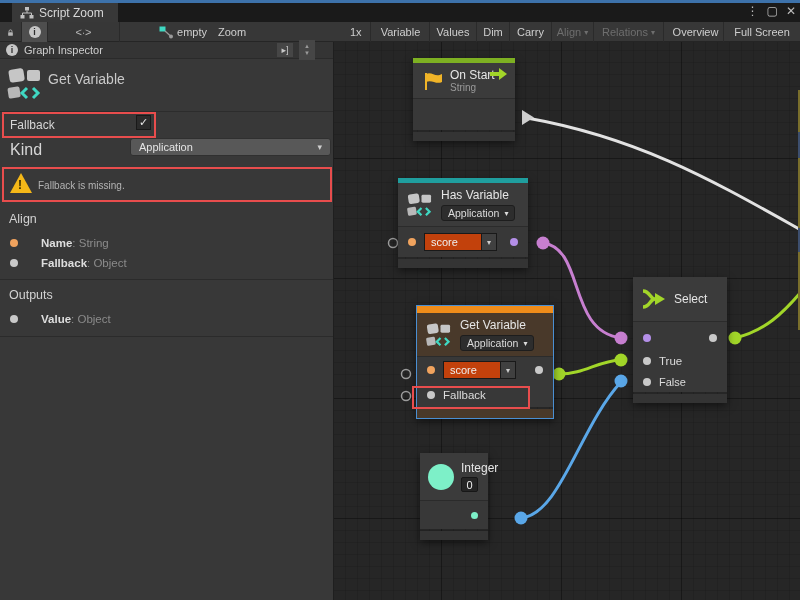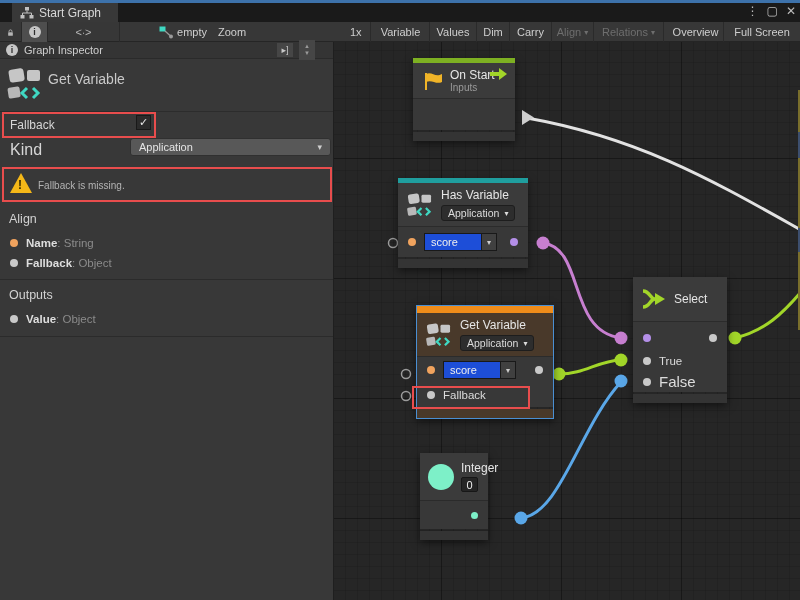--- a/index.html
+++ b/index.html
@@ -43,21 +43,21 @@
   #row-kind-label { left:10px; top:99px; font-size:16px; color:#d6d6d6; }
   #kind-dropdown { left:130px; top:96px; width:201px; height:18px; background:#585858; border:1px solid #303030;
                    border-radius:3px; font-size:11px; color:#e4e4e4; display:flex; align-items:center; padding:0 8px; }
   #kind-dropdown .dd-arrow { margin-left:auto; font-size:9px; color:#cfcfcf; }
   #warning-box { left:2px; top:125px; width:330px; height:35px; }
   #warning-icon { left:10px; top:131px; width:0; height:0; border-left:11px solid transparent;
                   border-right:11px solid transparent; border-bottom:20px solid #f5b818; }
   #warning-icon:after { content:"!"; position:absolute; left:-3px; top:5px; color:#3a2c00; font-weight:bold; font-size:12px; }
   #warning-text { left:38px; top:138px; font-size:10px; color:#b4b4b4; }
   .sec-title { position:absolute; left:9px; font-size:12.5px; color:#d2d2d2; }
-  .io-row { position:absolute; left:10px; display:flex; align-items:center; gap:8px; font-size:11.5px; }
+  .io-row { position:absolute; left:10px; display:flex; align-items:center; gap:23px; font-size:11.5px; }
   .io-dot { width:8px; height:8px; border-radius:50%; flex:0 0 8px; }
   .io-name { font-weight:bold; color:#dedede; }
   .io-type { color:#8b8b8b; }
   .psep { position:absolute; left:0; width:333px; height:1px; background:#2b2b2b; }
 
   
   #canvas { left:334px; top:42px; width:466px; height:558px; background-color:#262626;
     background-image:
       linear-gradient(rgba(0,0,0,.30) 1px, transparent 1px),
       linear-gradient(90deg, rgba(0,0,0,.30) 1px, transparent 1px),
@@ -73,21 +73,21 @@
   .node .body { background:#383838; }
   .node .footer { height:9px; background:#343434; margin-top:2px; }
   .node .title { color:#e6e6e6; }
   .node .subtitle { color:#9a9a9a; font-size:10px; }
   .node-dd { background:#2d2d2d; border:1px solid #1d1d1d; border-radius:3px; color:#dcdcdc;
              font-size:10.5px; padding:1px 6px; display:inline-flex; align-items:center; gap:5px; margin-top:3px; width:fit-content; }
   .node-dd .dd-arrow { font-size:8px; }
   .prow { position:relative; display:flex; align-items:center; padding:0 10px; gap:8px; }
   .pdot { width:8px; height:8px; border-radius:50%; flex:0 0 8px; }
   .vfield { display:flex; align-items:stretch; height:18px; }
-  .vfield .vtext { background:#1d4ed8; border:1px solid #191919; width:58px; color:#eee;
+  .vfield .vtext { background:#c2410c; border:1px solid #191919; width:58px; color:#eee;
                    font-size:11px; display:flex; align-items:center; padding:0 6px; }
   .vfield .vbtn { background:#404040; border:1px solid #191919; border-left:none; width:15px;
                   display:flex; align-items:center; justify-content:center; font-size:8px; color:#ccc; }
 
   #node-getvar { border:1.5px solid #4a8fd3; }
   #node-getvar .header, #node-getvar .footer { background:#49392a; }
 
   #slider-track { position:absolute; left:248px; top:31px; width:90px; height:2px; background:#8f8f8f; }
   #slider-handle { position:absolute; left:334px; top:26px; width:12px; height:12px; border-radius:50%; background:#9a9a9a; }
 
@@ -101,21 +101,21 @@
   <div class="abs" id="focus-line" style="background: rgb(61, 114, 171);"></div>
 
   <div class="abs" id="tabbar">
     <div class="abs" id="tab-active">
       <svg width="14" height="12" viewBox="0 0 14 12">
         <rect x="5" y="0" width="4" height="3.5" fill="#c0c0c0"></rect>
         <rect x="0.5" y="8" width="4" height="3.5" fill="#c0c0c0"></rect>
         <rect x="9.5" y="8" width="4" height="3.5" fill="#c0c0c0"></rect>
         <path d="M7 3.5 V6 M2.5 8 V6 H11.5 V8" stroke="#c0c0c0" stroke-width="1" fill="none"></path>
       </svg>
-      <span>Start Graph</span>
+      <span>Script Zoom</span>
     </div>
     <div class="abs" id="win-controls">
       <span>⋮</span>
       <span>▢</span>
       <span>✕</span>
     </div>
   </div>
 
   <div class="abs" id="toolbar">
     <div class="tbtn" style="left:0;width:22px">
@@ -258,21 +258,21 @@
 
     <div class="node" style="left:79px;top:16px;width:102px">
       <div class="topbar" style="background: rgb(125, 176, 34);"></div>
       <div class="header">
         <svg width="22" height="22" viewBox="0 0 22 22">
           <path d="M5 3 V20" stroke="#f0b428" stroke-width="2"></path>
           <path d="M5 4 C11 1 14 8 21 4 V12 C15 15 11 9 5 12 Z" fill="#f0b428"></path>
         </svg>
         <div>
           <div class="title">On Start</div>
-          <div class="subtitle">Inputs</div>
+          <div class="subtitle">String</div>
         </div>
       </div>
       <div class="body" style="height:31px">
         <svg class="abs" style="right:8px;top:10px" width="17" height="12" viewBox="0 0 17 12">
           <rect x="0" y="4" width="9" height="4" fill="#a2d629"></rect>
           <polygon points="9,0 17,6 9,12" fill="#a2d629"></polygon>
         </svg>
       </div>
       <div class="footer"></div>
     </div>
@@ -358,21 +358,21 @@
         <div class="prow" style="height:24px">
           <span class="pdot" style="background: rgb(180, 143, 232);"></span>
           <span class="pdot" style="margin-left: auto; background: rgb(201, 201, 201);"></span>
         </div>
         <div class="prow" style="height:21px">
           <span class="pdot" style="background: rgb(201, 201, 201);"></span>
           <span style="color:#dcdcdc;font-size:11.5px">True</span>
         </div>
         <div class="prow" style="height:21px">
           <span class="pdot" style="background: rgb(201, 201, 201);"></span>
-          <span style="color:#dcdcdc;font-size:15px">False</span>
+          <span style="color:#dcdcdc;font-size:11px">False</span>
         </div>
       </div>
       <div class="footer"></div>
     </div>
 
     <div class="node" style="left:86px;top:411px;width:68px">
       <div class="header" style="height:48px">
         <span style="width: 26px; height: 26px; border-radius: 50%; flex: 0 0 26px; background: rgb(125, 240, 200);"></span>
         <div>
           <div class="title">Integer</div>

